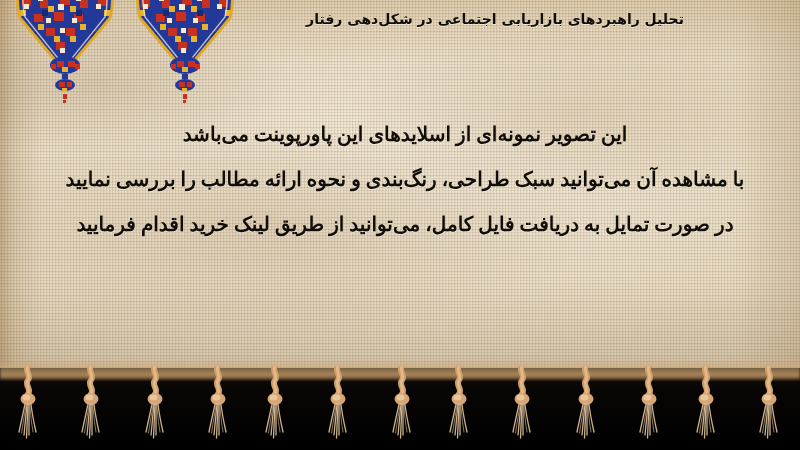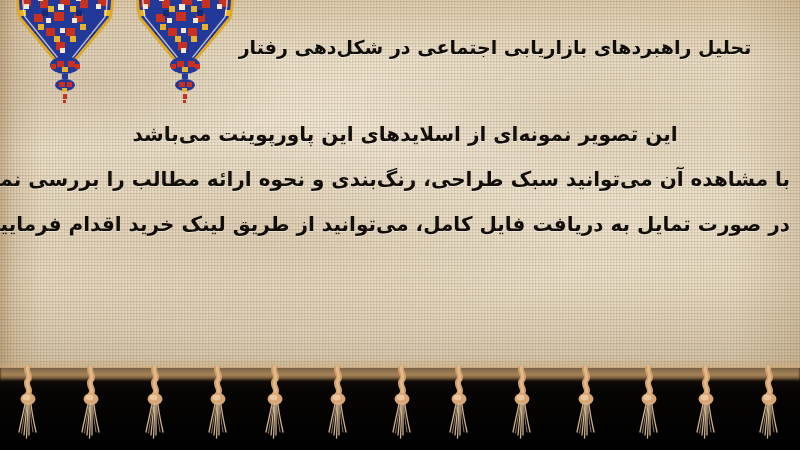--- a/index.html
+++ b/index.html
@@ -36,30 +36,30 @@
   }
 
   
   .medallion{position:absolute;}
   .pendant{position:absolute;}
 
   
   .title{
     position:absolute;left:200px;top:4px;width:590px;
     text-align:center;direction:rtl;
-    color:#100c06;font-weight:700;font-size:19px;line-height:30px;
+    color:#100c06;font-weight:700;font-size:14px;line-height:30px;
     letter-spacing:0px;
     text-shadow:0 1px 0 rgba(255,255,255,.45);
-    margin-top:28px;
   }
   .body{
     position:absolute;left:20px;top:112px;width:770px;
     text-align:center;direction:rtl;
     color:#120d07;font-weight:700;font-size:20px;line-height:45px;
     text-shadow:0 1px 0 rgba(255,255,255,.4);
+    font-family:Liberation Serif, serif;
   }
   .body .ln{display:block;white-space:nowrap;}
 
   
   .fringe-band{
     position:absolute;left:0;top:368px;width:800px;height:82px;
     background:
       linear-gradient(180deg,#120d09 0%, #070504 30%, #000 100%);
   }
   .fringe-top-edge{

